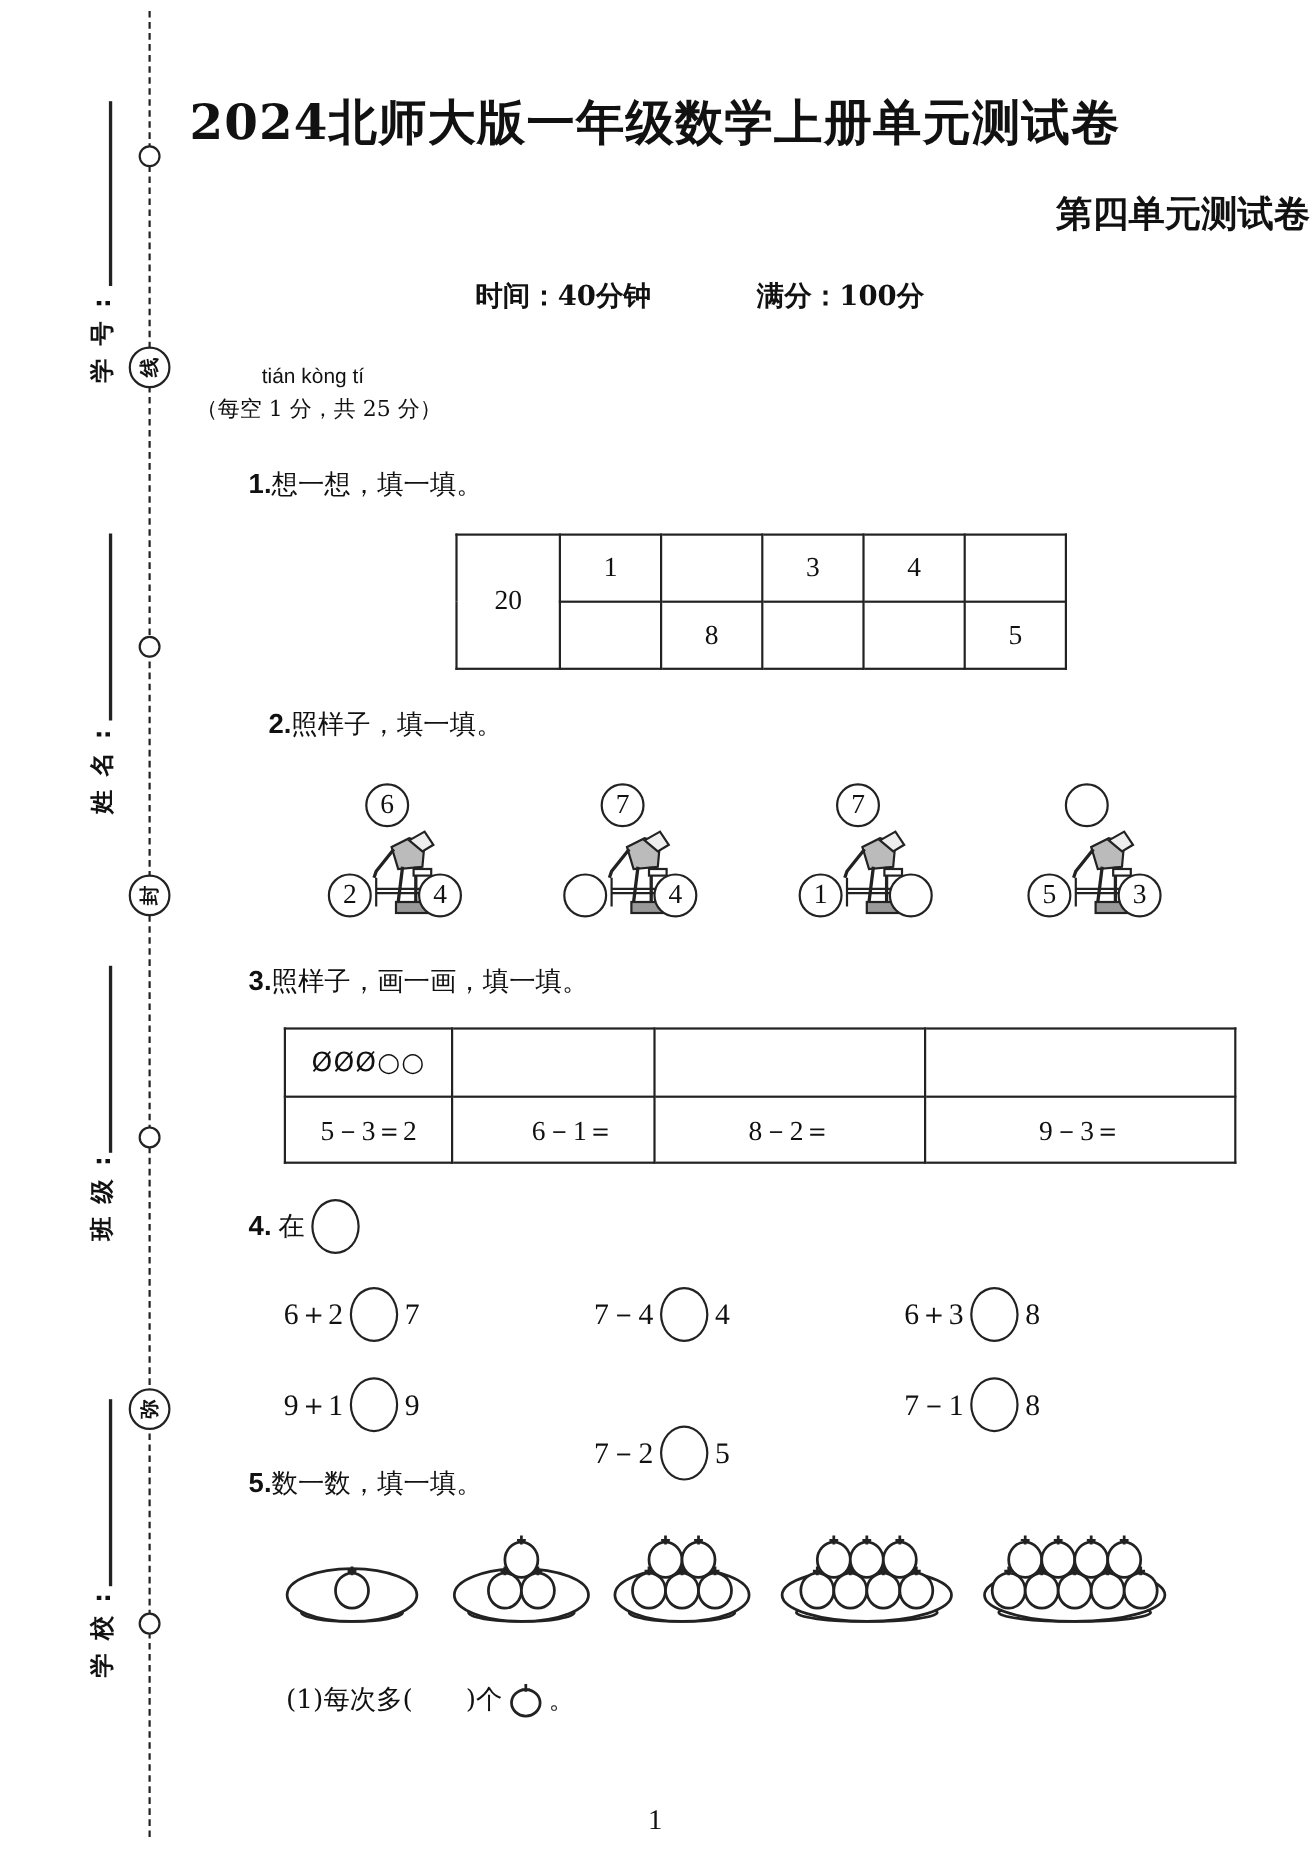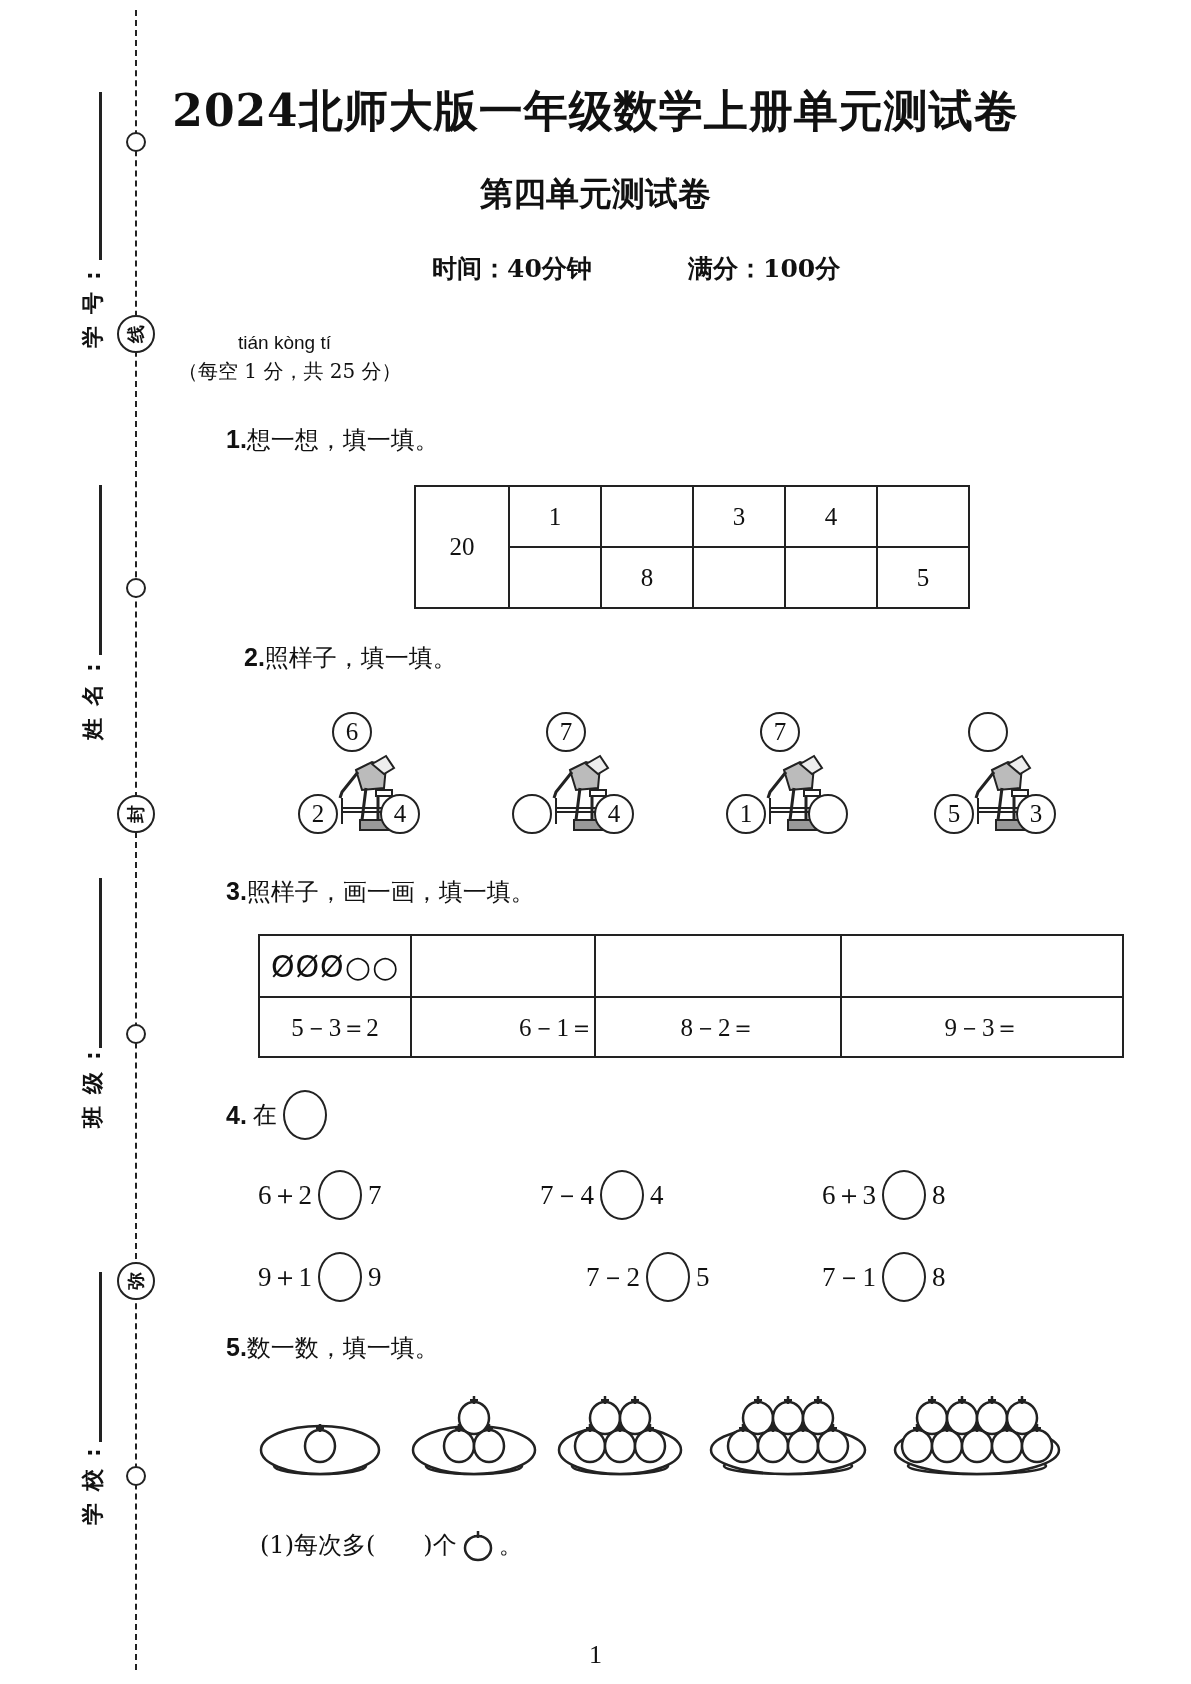--- a/index.html
+++ b/index.html
@@ -13,21 +13,21 @@
   .seal { position:absolute; width:34px; height:34px; border:2px solid #222; border-radius:50%; background:#fff; left:117px;
           display:flex; align-items:center; justify-content:center; font-size:18px; font-weight:bold;
           font-family:"DejaVu Sans", sans-serif; transform:rotate(-90deg); }
   .vlabel { position:absolute; left:78px; font-family:"DejaVu Sans", sans-serif; font-size:22px; font-weight:bold;
             transform-origin:left top; transform:rotate(-90deg); white-space:nowrap; letter-spacing:12px; }
   .vline { position:absolute; left:99px; width:2.5px; background:#222; }
 
   
   .title { left:0; width:1191px; top:82px; text-align:center; font-size:44px; font-weight:bold;
            font-family:"DejaVu Serif", serif; letter-spacing:1px; }
-  .subtitle { left:0; width:1191px; top:172px; text-align:center; font-size:33px; font-weight:bold; }
+  .subtitle { left:0; width:1191px; top:172px; text-align:right; font-size:33px; font-weight:bold; }
   .meta { top:252px; font-size:25px; font-weight:bold; }
 
   .pinyin { font-family:"Liberation Sans", sans-serif; font-size:19px; }
   .sec { font-size:29px; font-weight:bold; font-family:"DejaVu Sans", sans-serif; }
   .sec-note { font-size:20px; font-family:"DejaVu Serif", serif; }
   .q { font-size:24px; font-family:"DejaVu Serif", serif; }
   .q b { font-family:"Liberation Sans", sans-serif; font-size:25px; }
 
   table.grid { border-collapse:collapse; position:absolute; }
   table.grid td { border:2.5px solid #222; text-align:center; font-size:25px; font-family:"Liberation Serif", serif; padding:0; }
@@ -137,28 +137,28 @@
     <rect x="48" y="108" width="30" height="10" fill="#999" stroke="#222" stroke-width="2"></rect>
   </svg><div style="position: absolute; left: 20px; top: 0px; width: 36px; height: 36px; border: 2.5px solid rgb(34, 34, 34); border-radius: 50%; background: rgb(255, 255, 255); display: flex; align-items: center; justify-content: center; font-size: 25px; font-family: &quot;Liberation Serif&quot;, serif;"></div><div style="position: absolute; left: -14px; top: 82px; width: 36px; height: 36px; border: 2.5px solid rgb(34, 34, 34); border-radius: 50%; background: rgb(255, 255, 255); display: flex; align-items: center; justify-content: center; font-size: 25px; font-family: &quot;Liberation Serif&quot;, serif;">5</div><div style="position: absolute; left: 68px; top: 82px; width: 36px; height: 36px; border: 2.5px solid rgb(34, 34, 34); border-radius: 50%; background: rgb(255, 255, 255); display: flex; align-items: center; justify-content: center; font-size: 25px; font-family: &quot;Liberation Serif&quot;, serif;">3</div></div>
   </div>
 
 <div class="abs q" style="left:226px;top:876px">
   <b>3.</b><span>照样子，画一画，填一填。</span>
 </div>
 <table class="grid" style="left:258px;top:934px;width:866px;height:124px">
   <tbody>
       <tr style="height:62px">
-    <td style="width:150px;font-size:30px;letter-spacing:1px;font-family:'DejaVu Sans',sans-serif">ØØØ○○</td>
+    <td style="width:150px;font-size:24px;letter-spacing:1px;font-family:'DejaVu Sans',sans-serif">ØØØ○○</td>
     <td style="width:182px"></td>
     <td style="width:244px"></td>
     <td></td>
   </tr>
   <tr>
     <td>5－3＝2</td>
-    <td style="text-align:right;padding-left:36px">6－1＝</td>
+    <td style="text-align:center;padding-left:36px">6－1＝</td>
     <td>8－2＝</td>
     <td>9－3＝</td>
   </tr>
 </tbody>
   </table>
 
 <div class="abs q" style="left:226px;top:1090px;display:flex;align-items:center;gap:6px">
   <b>4.</b>
   <span>在</span>
   <span class="bigcirc"></span>
@@ -177,21 +177,21 @@
     <div class="cmp" style="left: 822px; top: 1170px; justify-content: center;">
       <span>6＋3</span>
                  <span class="bigcirc"></span>
                  <span>8</span>
     </div>
     <div class="cmp" style="left: 258px; top: 1252px;">
       <span>9＋1</span>
                  <span class="bigcirc"></span>
                  <span>9</span>
     </div>
-    <div class="cmp" style="left: 540px; top: 1252px; margin-left: 46px;">
+    <div class="cmp" style="left: 540px; top: 1296px;">
       <span>7－2</span>
                  <span class="bigcirc"></span>
                  <span>5</span>
     </div>
     <div class="cmp" style="left: 822px; top: 1252px;">
       <span>7－1</span>
                  <span class="bigcirc"></span>
                  <span>8</span>
     </div>
   </div>

